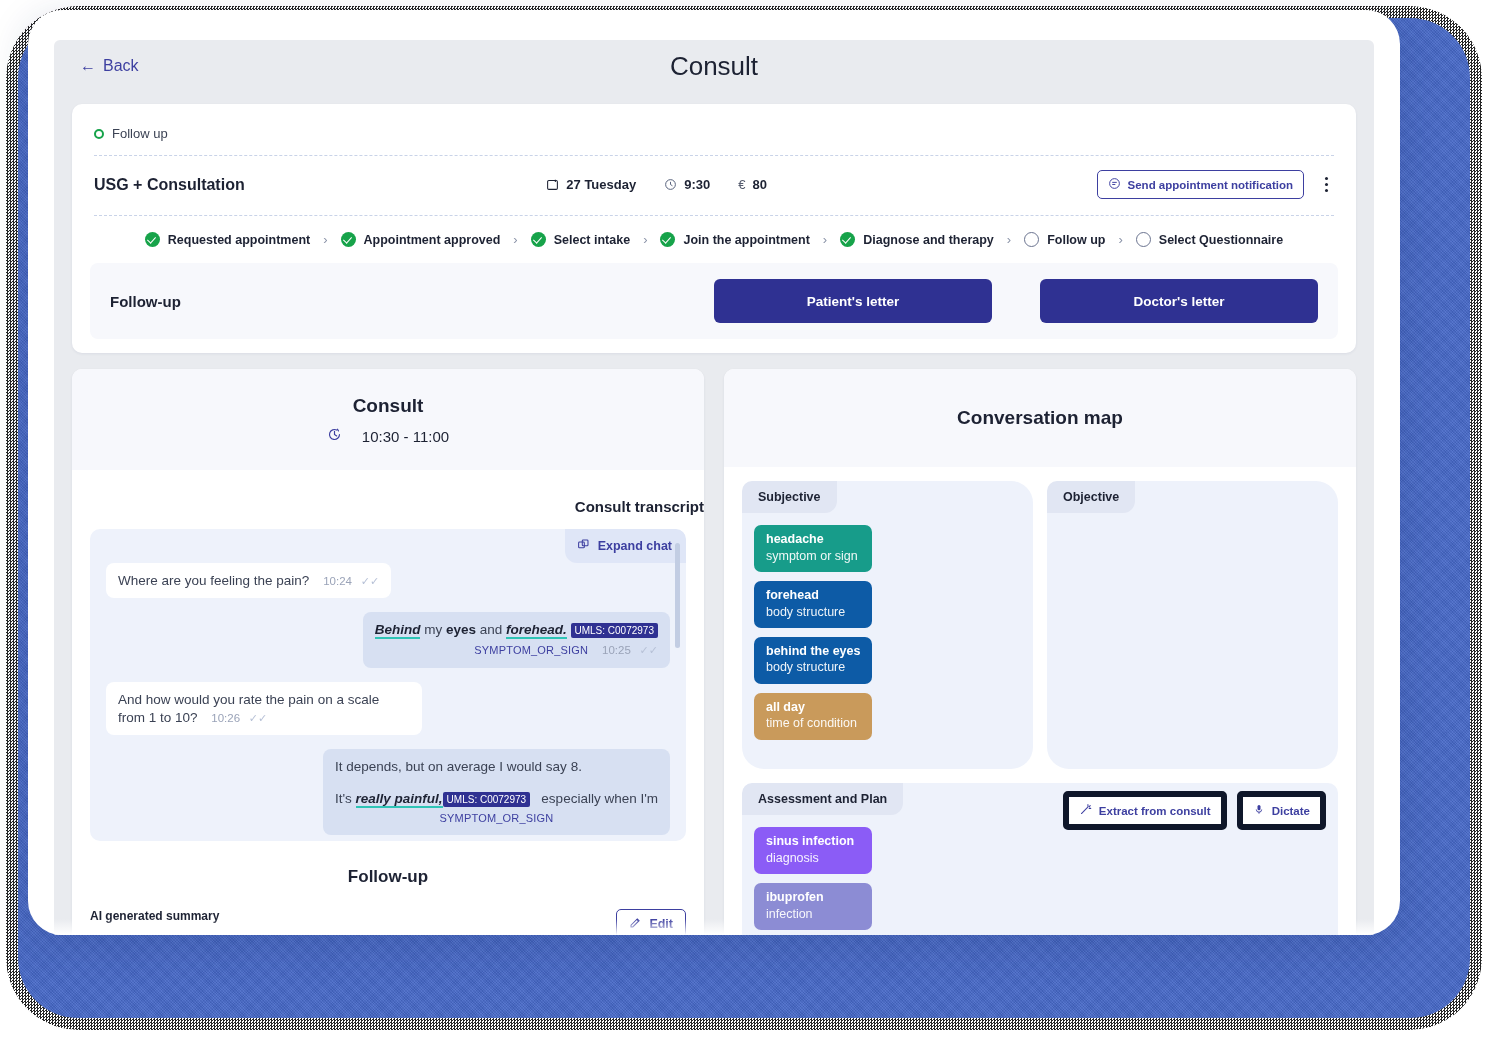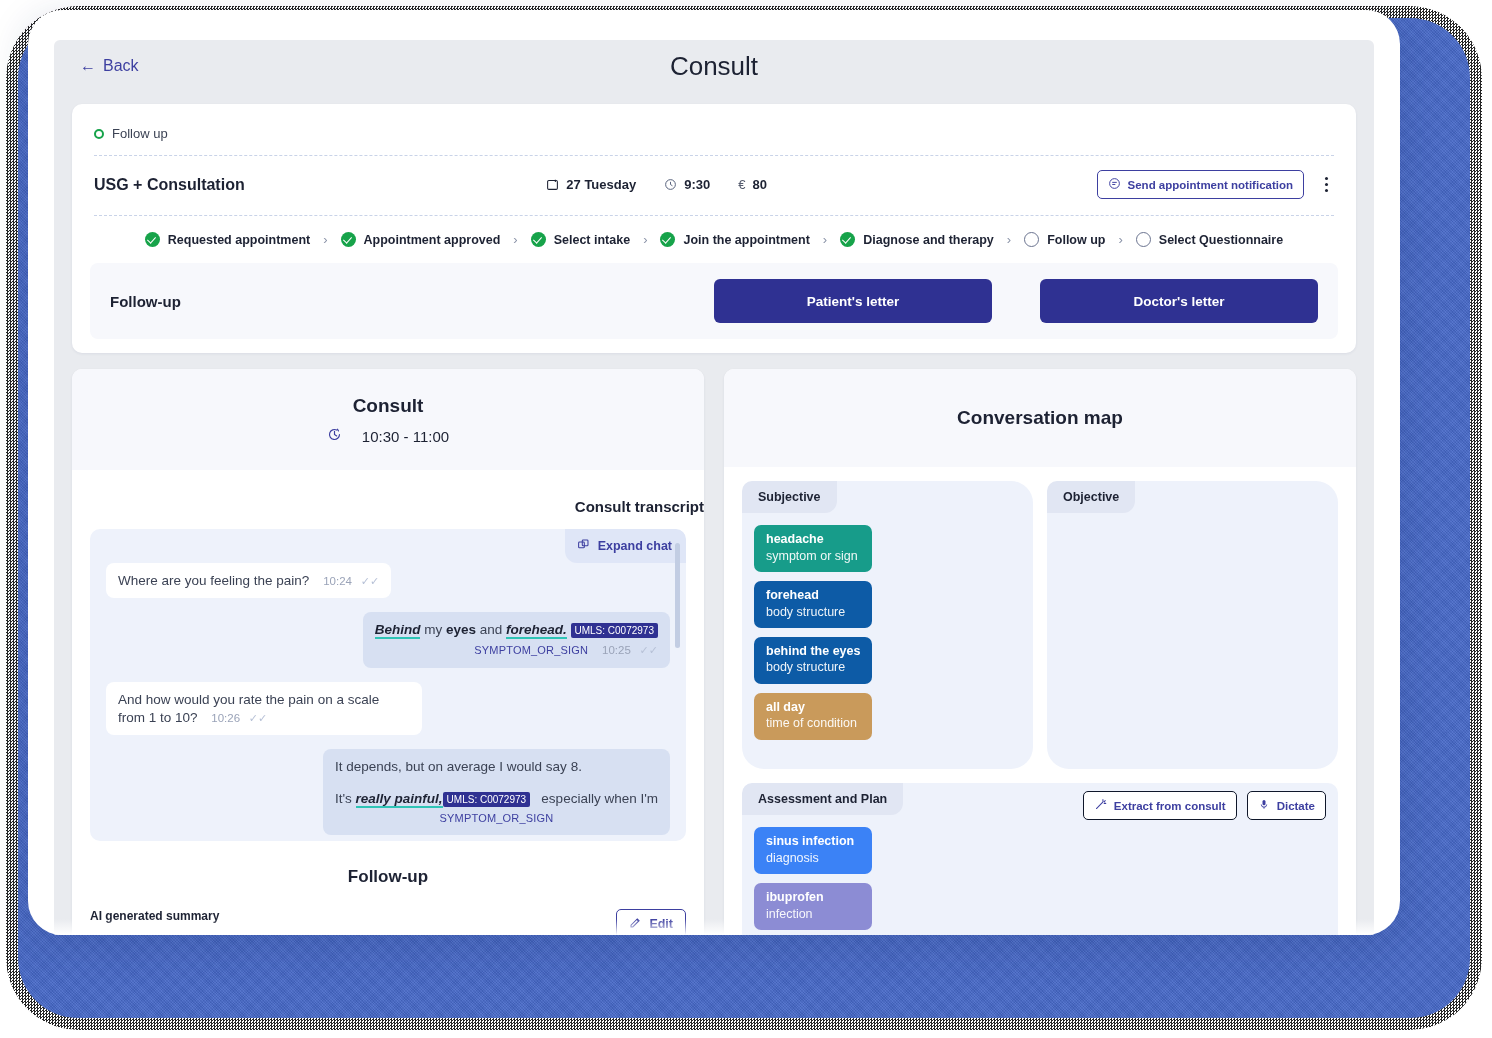--- a/index.html
+++ b/index.html
@@ -376,21 +376,21 @@
     min-height: 165px;
     padding: 44px 12px 0 12px;
     overflow: hidden;
   }
   .ap-actions {
     position: absolute;
     top: 8px; right: 12px;
     display: flex; gap: 10px;
   }
   .ap-btn {
-    border: 1px solid #0f172a;
+    border: 6px solid #0f172a;
     color: #3d3fa0;
     background: #fff;
     border-radius: 5px;
     font-size: 11.5px;
     font-weight: 700;
     padding: 6px 10px;
     display: inline-flex; align-items: center; gap: 7px;
     cursor: pointer;
     white-space: nowrap;
   }
@@ -673,21 +673,21 @@
                     <rect x="6" y="2" width="4" height="7" rx="2"></rect>
                     <path d="M4.4 8a3.6 3.6 0 0 0 7.2 0" fill="none" stroke="#3d3fa0" stroke-width="1.2"></path>
                     <rect x="7.4" y="11.2" width="1.2" height="2.4"></rect>
                   </svg>
                 </span>
                 <span>Dictate</span>
               </button>
             </div>
 
             <div class="chip-stack">
-              <div class="chip" style="background:#3b82f6">
+              <div class="chip" style="background:#8b5cf6">
                 <div class="chip-title">sinus infection</div>
                 <div class="chip-sub">diagnosis</div>
               </div>
               <div class="chip" style="background:#8c8cd4">
                 <div class="chip-title">ibuprofen</div>
                 <div class="chip-sub">infection</div>
               </div>
               <div class="chip" style="background:#0d5ba6;min-width:138px;height:40px"></div>
             </div>
 

